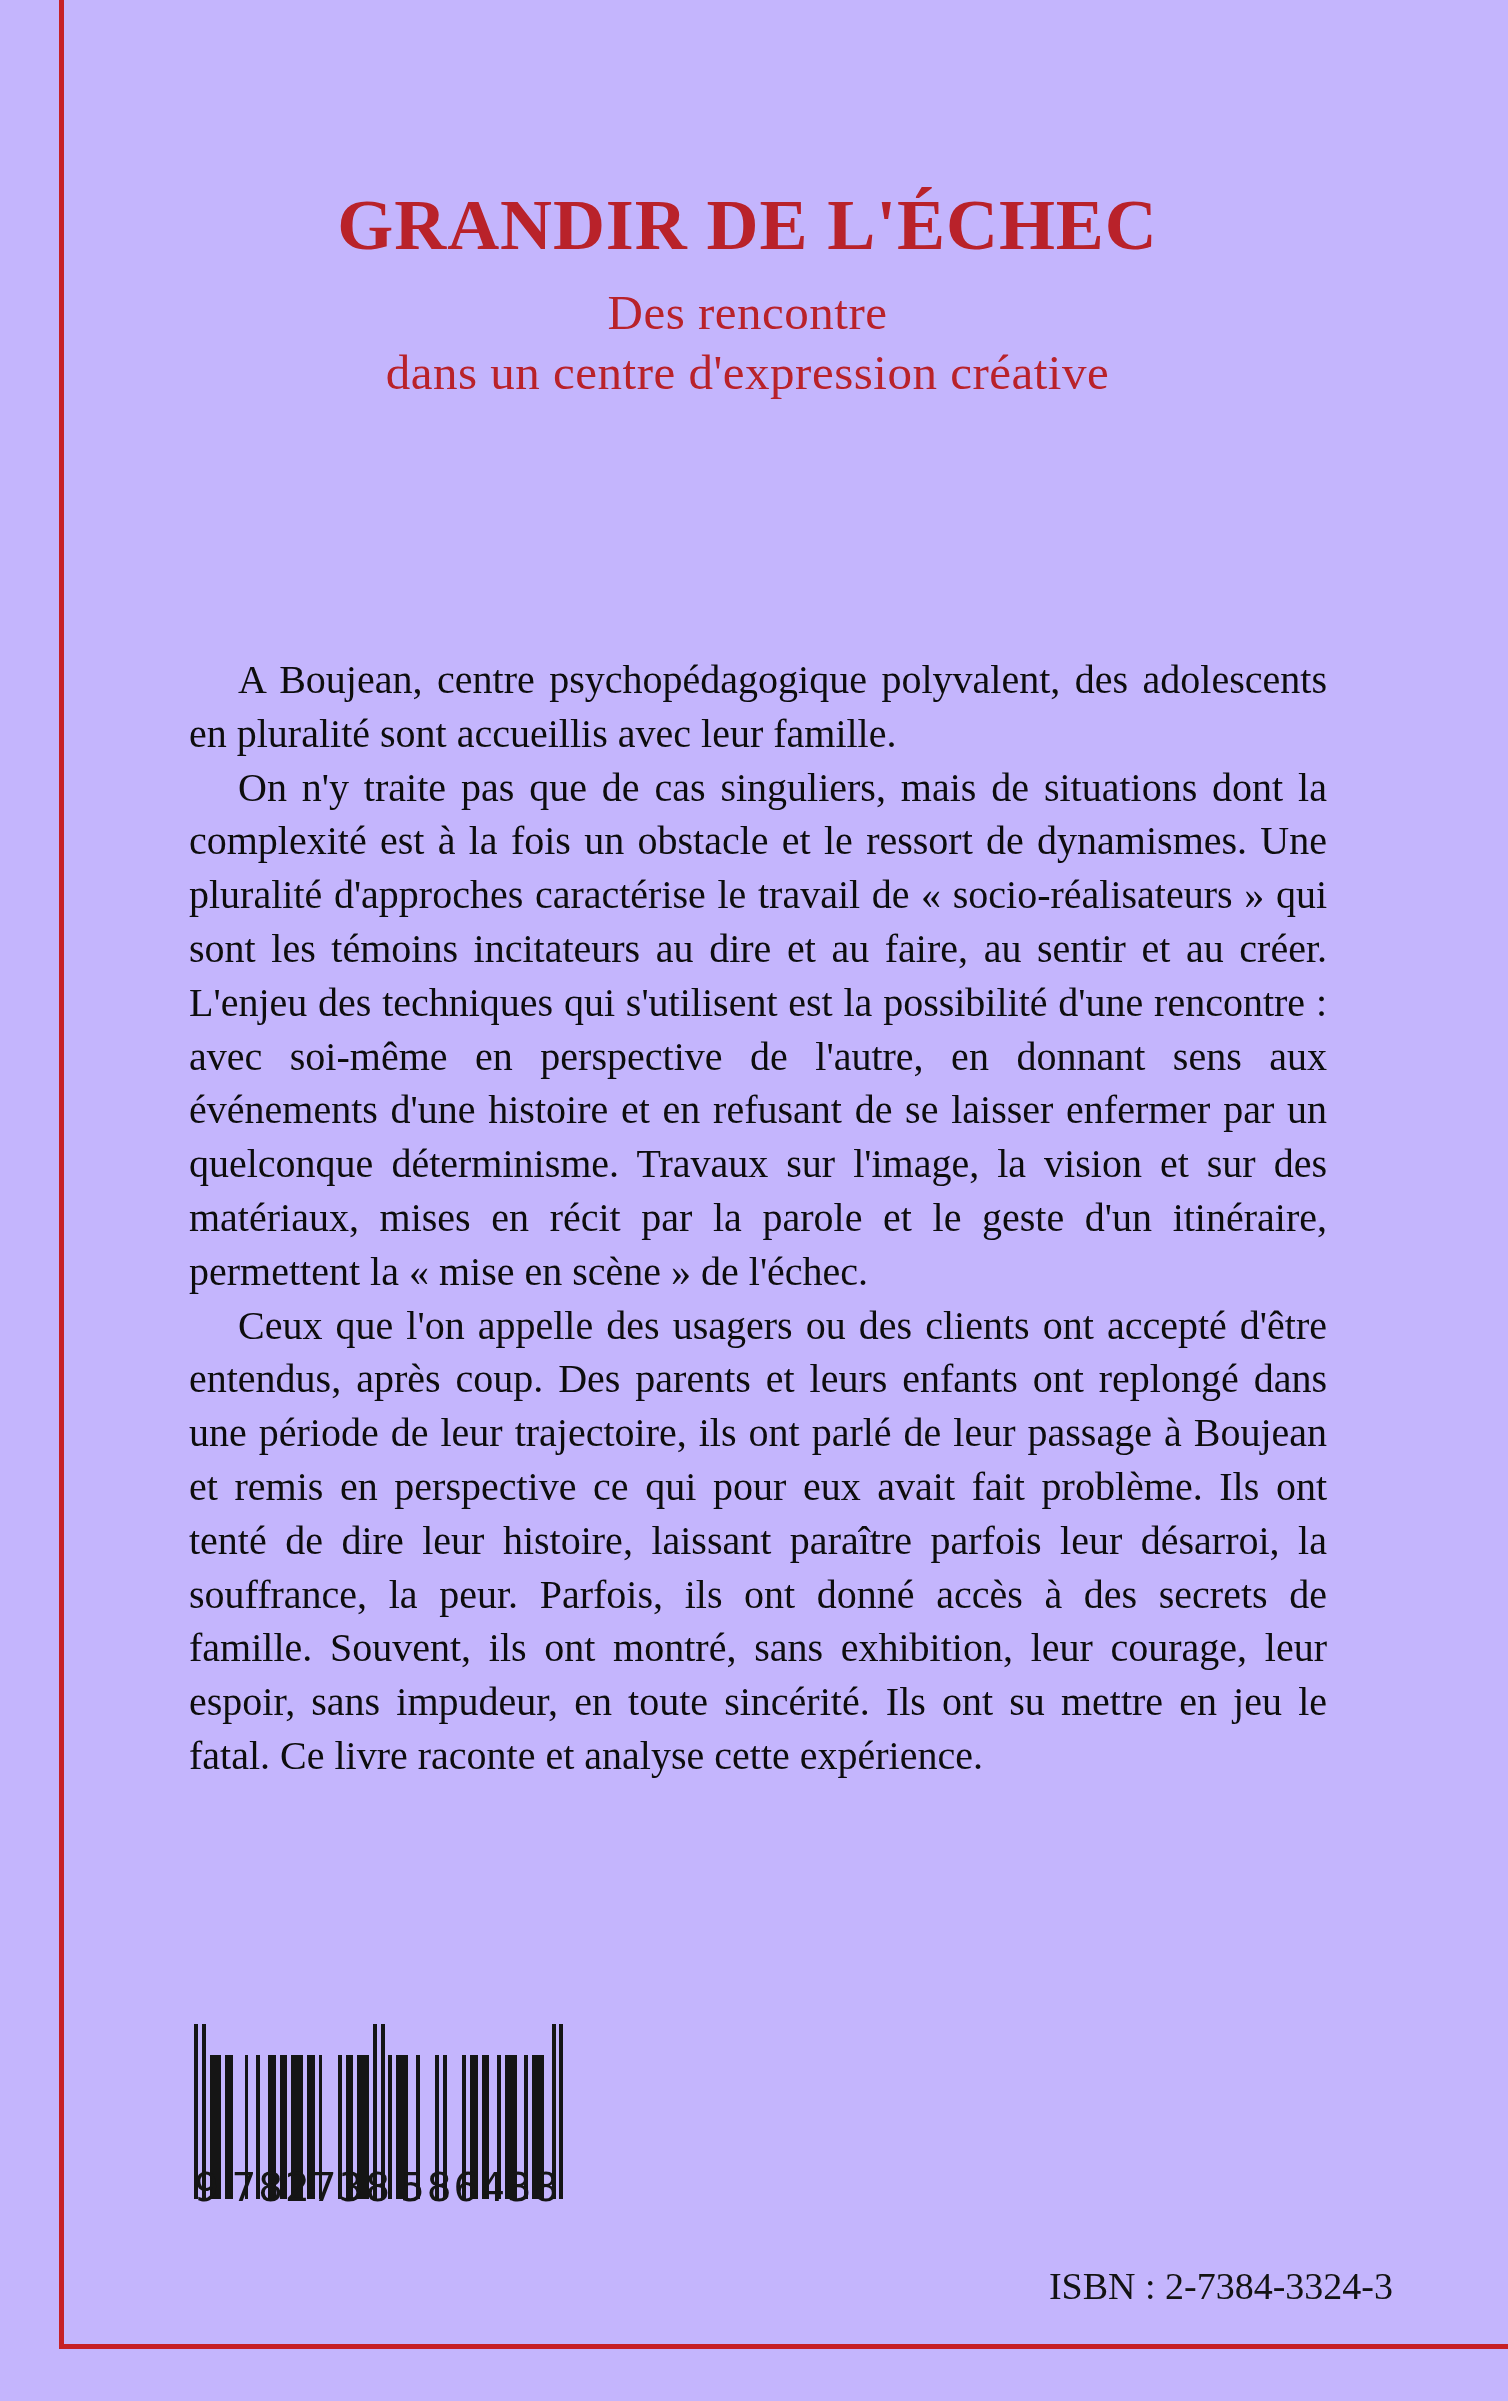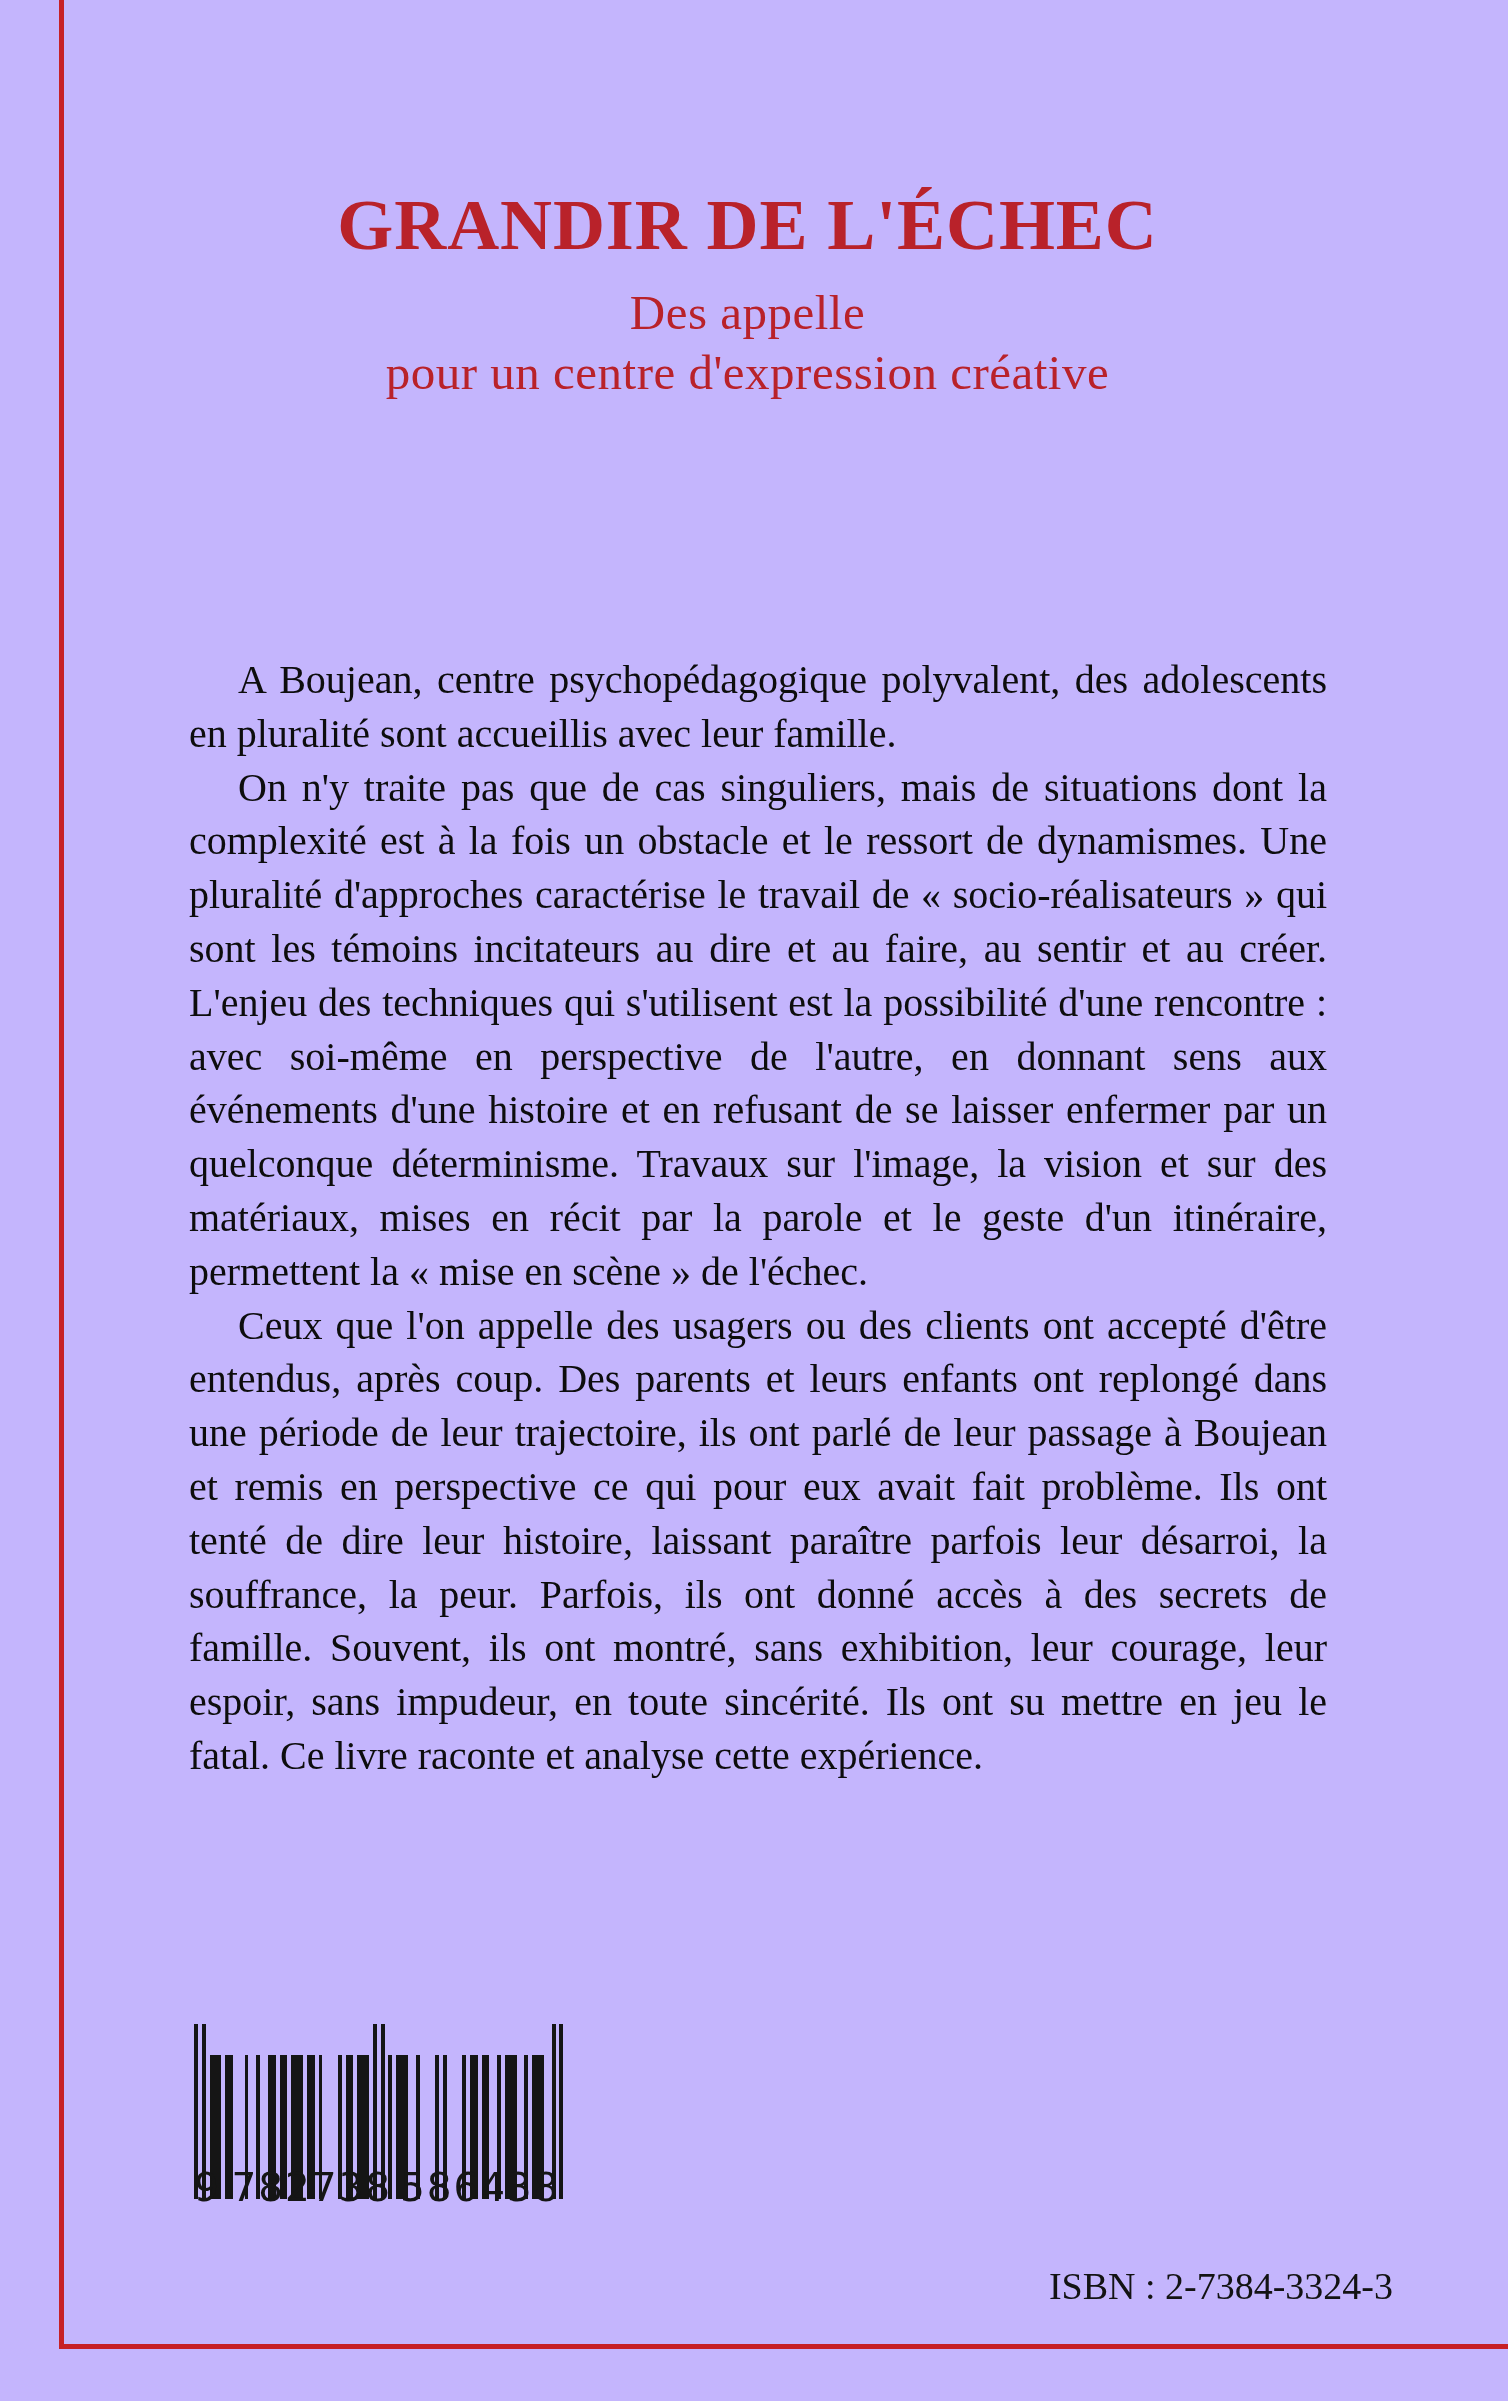--- a/index.html
+++ b/index.html
@@ -145,22 +145,22 @@
 <body>
 
 <div class="page">
 
   <div class="frame-left"></div>
   <div class="frame-bottom"></div>
 
   <div class="title-block">
     <div class="main-title">GRANDIR DE L'ÉCHEC</div>
     <div class="subtitle">
-      <span class="subtitle-line">Des appelle</span>
-      <span class="subtitle-line">pour un centre d'expression créative</span>
+      <span class="subtitle-line">Des rencontre</span>
+      <span class="subtitle-line">dans un centre d'expression créative</span>
     </div>
   </div>
 
   <div class="body-copy">
     <p>A Boujean, centre psychopédagogique polyvalent, des adolescents en pluralité sont accueillis avec leur famille.</p>
     <p>On n'y traite pas que de cas singuliers, mais de situations dont la complexité est à la fois un obstacle et le ressort de dynamismes. Une pluralité d'approches caractérise le travail de « socio-réalisateurs » qui sont les témoins incitateurs au dire et au faire, au sentir et au créer. L'enjeu des techniques qui s'utilisent est la possibilité d'une rencontre : avec soi-même en perspective de l'autre, en donnant sens aux événements d'une histoire et en refusant de se laisser enfermer par un quelconque déterminisme. Travaux sur l'image, la vision et sur des matériaux, mises en récit par la parole et le geste d'un itinéraire, permettent la « mise en scène » de l'échec.</p>
     <p>Ceux que l'on appelle des usagers ou des clients ont accepté d'être entendus, après coup. Des parents et leurs enfants ont replongé dans une période de leur trajectoire, ils ont parlé de leur passage à Boujean et remis en perspective ce qui pour eux avait fait problème. Ils ont tenté de dire leur histoire, laissant paraître parfois leur désarroi, la souffrance, la peur. Parfois, ils ont donné accès à des secrets de famille. Souvent, ils ont montré, sans exhibition, leur courage, leur espoir, sans impudeur, en toute sincérité. Ils ont su mettre en jeu le fatal. Ce livre raconte et analyse cette expérience.</p>
   </div>
 
   <div class="barcode-area">

